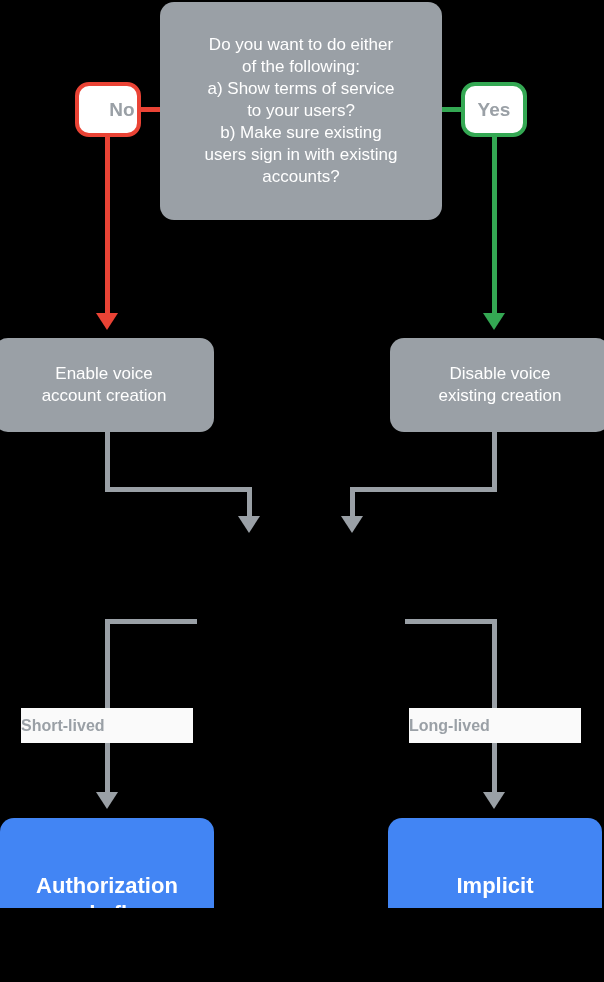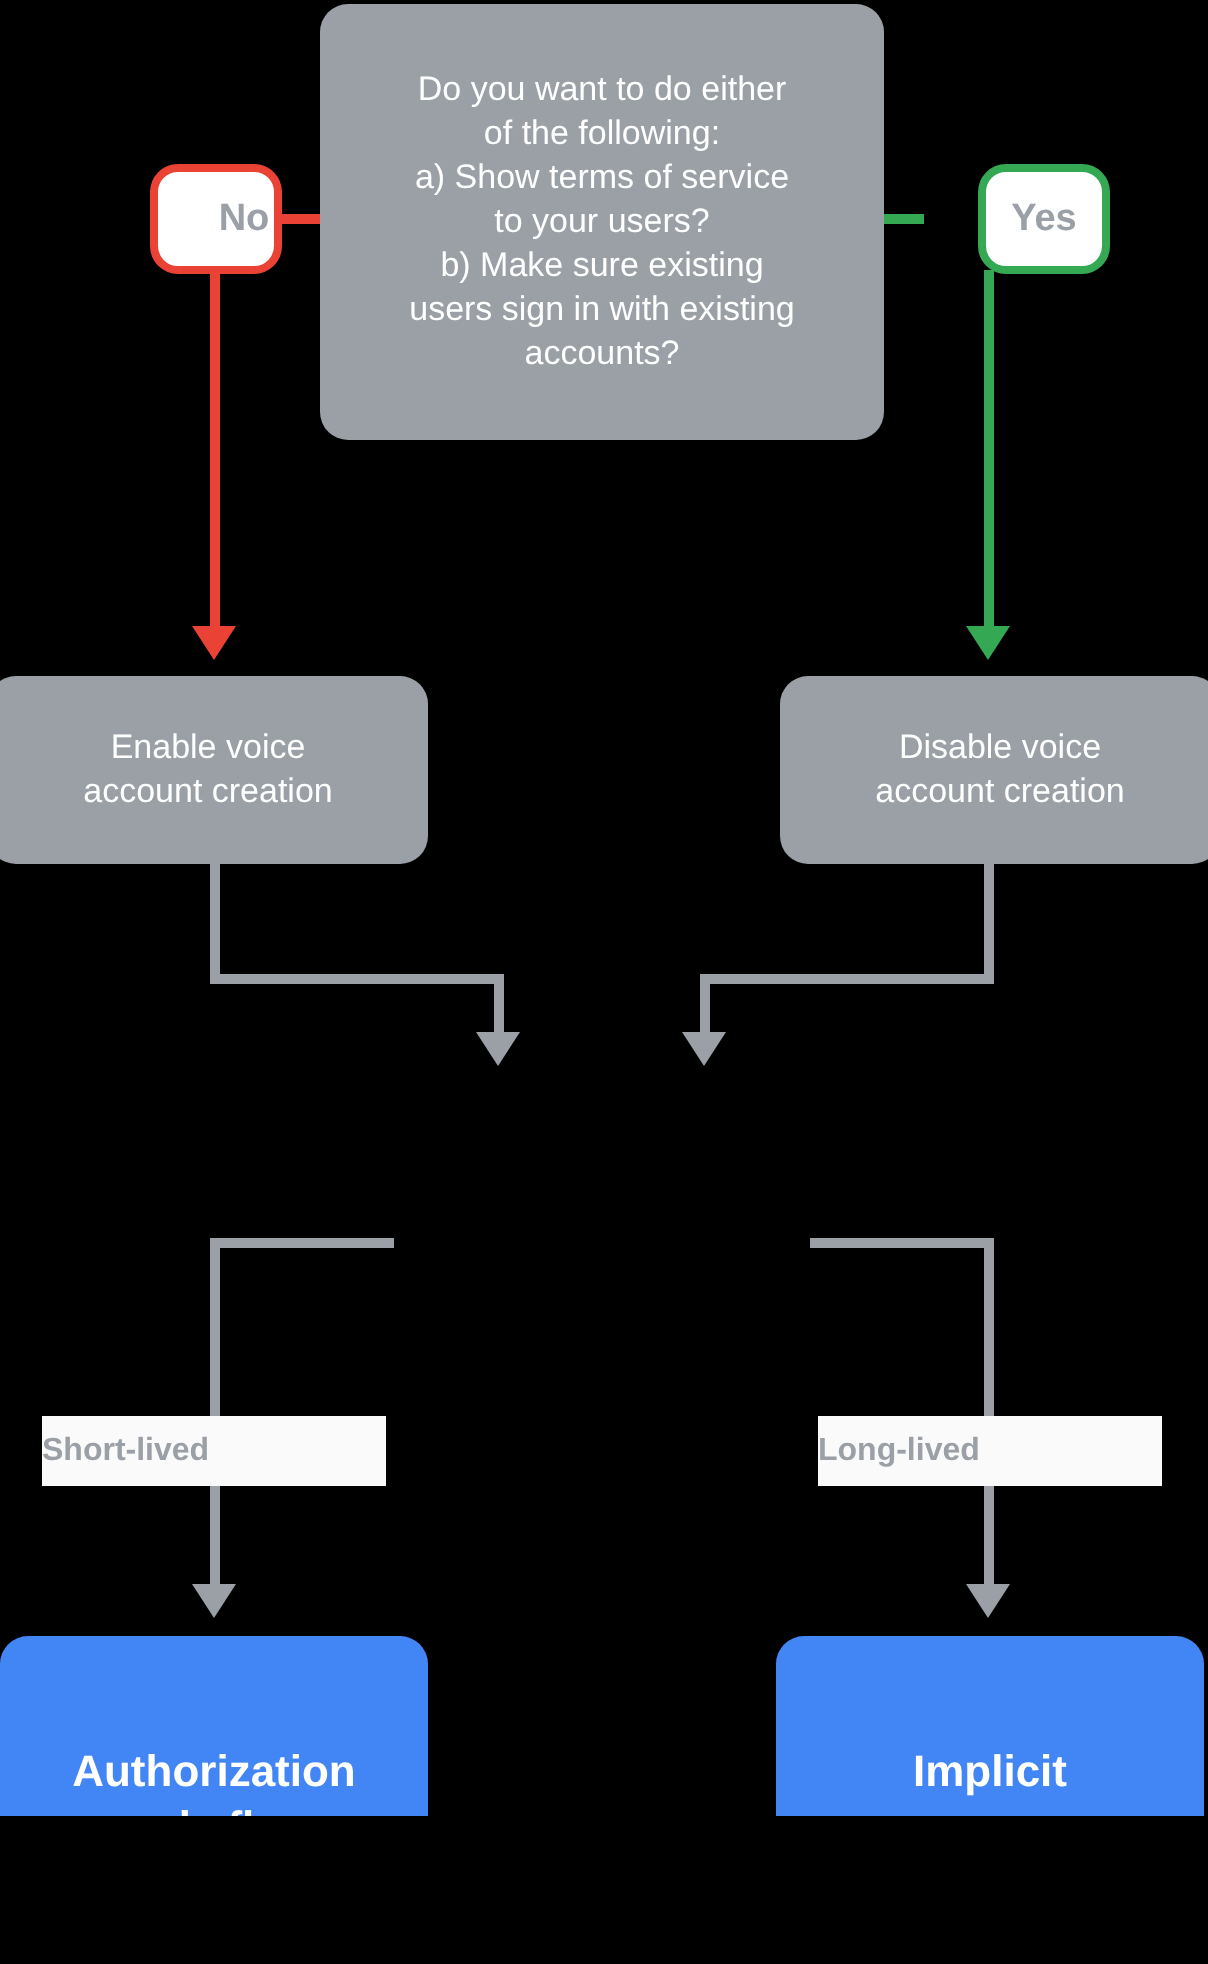--- a/index.html
+++ b/index.html
@@ -113,35 +113,35 @@
 
   <div class="abs badge no" style="left:75px; top:82px; width:66px; height:55px; font-size:19px;padding-left:28px;">
     <span>No</span>
   </div>
 
   <div class="abs seg red" style="left:105px; top:135px; width:5px; height:180px;"></div>
   <div class="abs arrow red" style="left:96px; top:313px;"></div>
 
   <div class="abs seg green" style="left:440px; top:107px; width:22px; height:5px;"></div>
 
-  <div class="abs badge yes" style="left:461px; top:82px; width:66px; height:55px; font-size:19px;margin-left:28px;">
+  <div class="abs badge yes" style="left:461px; top:82px; width:66px; height:55px; font-size:19px;">
     <span>Yes</span>
   </div>
 
   <div class="abs seg green" style="left:492px; top:135px; width:5px; height:180px;"></div>
   <div class="abs arrow green" style="left:483px; top:313px;"></div>
 
   <div class="abs gbox" style="left:-6px; top:338px; width:220px; height:94px; font-size:17px;">
     <span class="txt">Enable voice
 account creation</span>
   </div>
 
   <div class="abs gbox" style="left:390px; top:338px; width:220px; height:94px; font-size:17px;">
     <span class="txt">Disable voice
-account creation</span>
+existing creation</span>
   </div>
 
   <div class="abs seg gray" style="left:105px; top:430px; width:5px; height:62px;"></div>
   <div class="abs seg gray" style="left:105px; top:487px; width:147px; height:5px;"></div>
   <div class="abs seg gray" style="left:247px; top:487px; width:5px; height:31px;"></div>
   <div class="abs arrow gray" style="left:238px; top:516px;"></div>
 
   <div class="abs seg gray" style="left:492px; top:430px; width:5px; height:62px;"></div>
   <div class="abs seg gray" style="left:350px; top:487px; width:147px; height:5px;"></div>
   <div class="abs seg gray" style="left:350px; top:487px; width:5px; height:31px;"></div>

